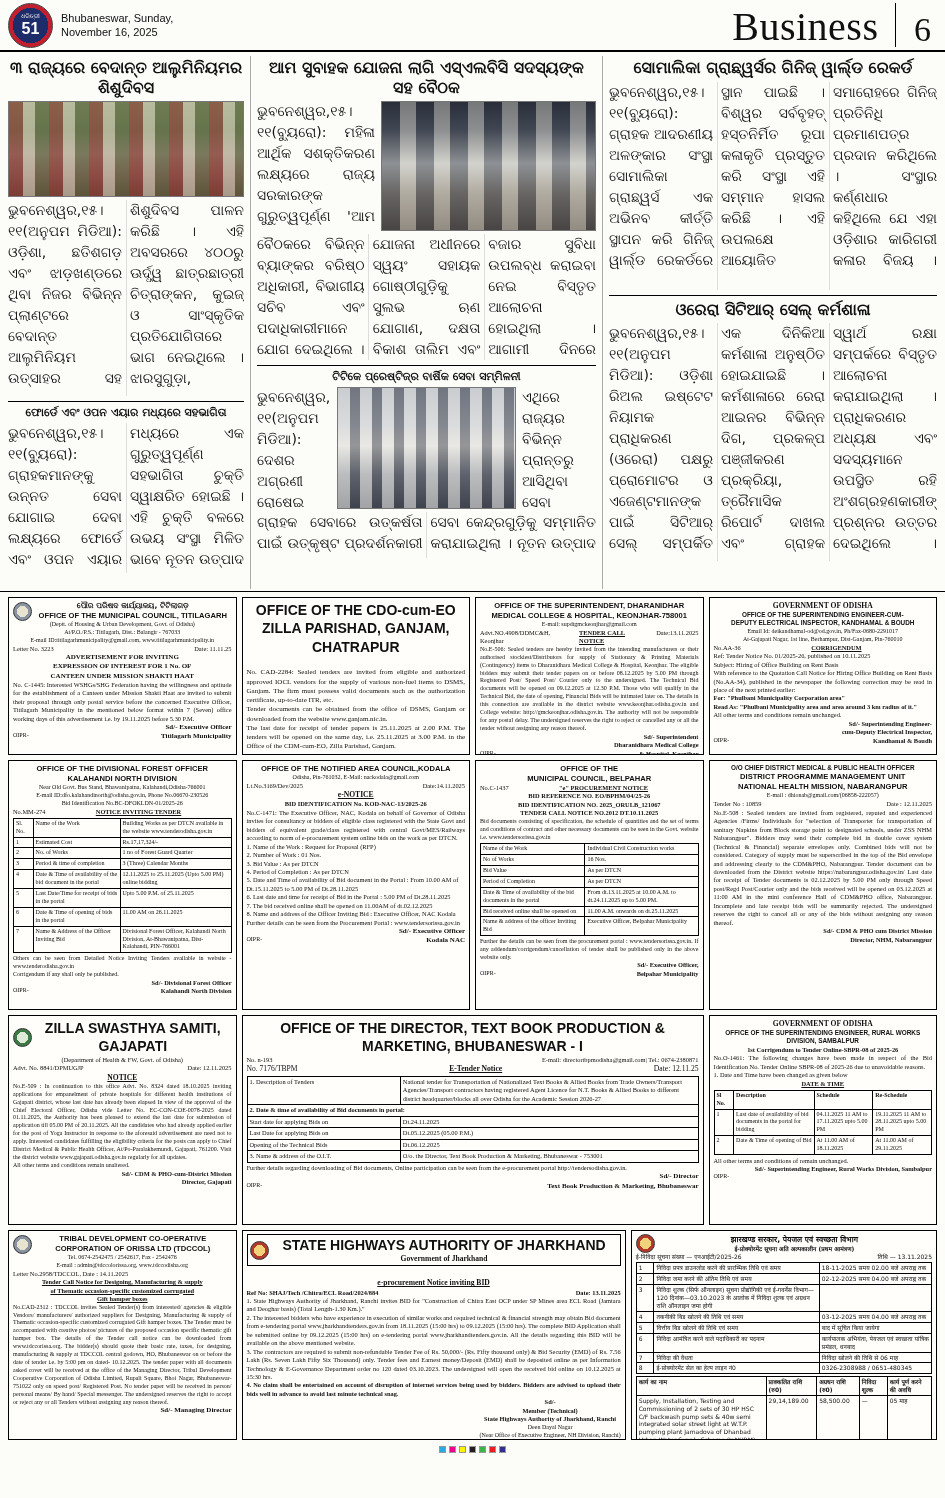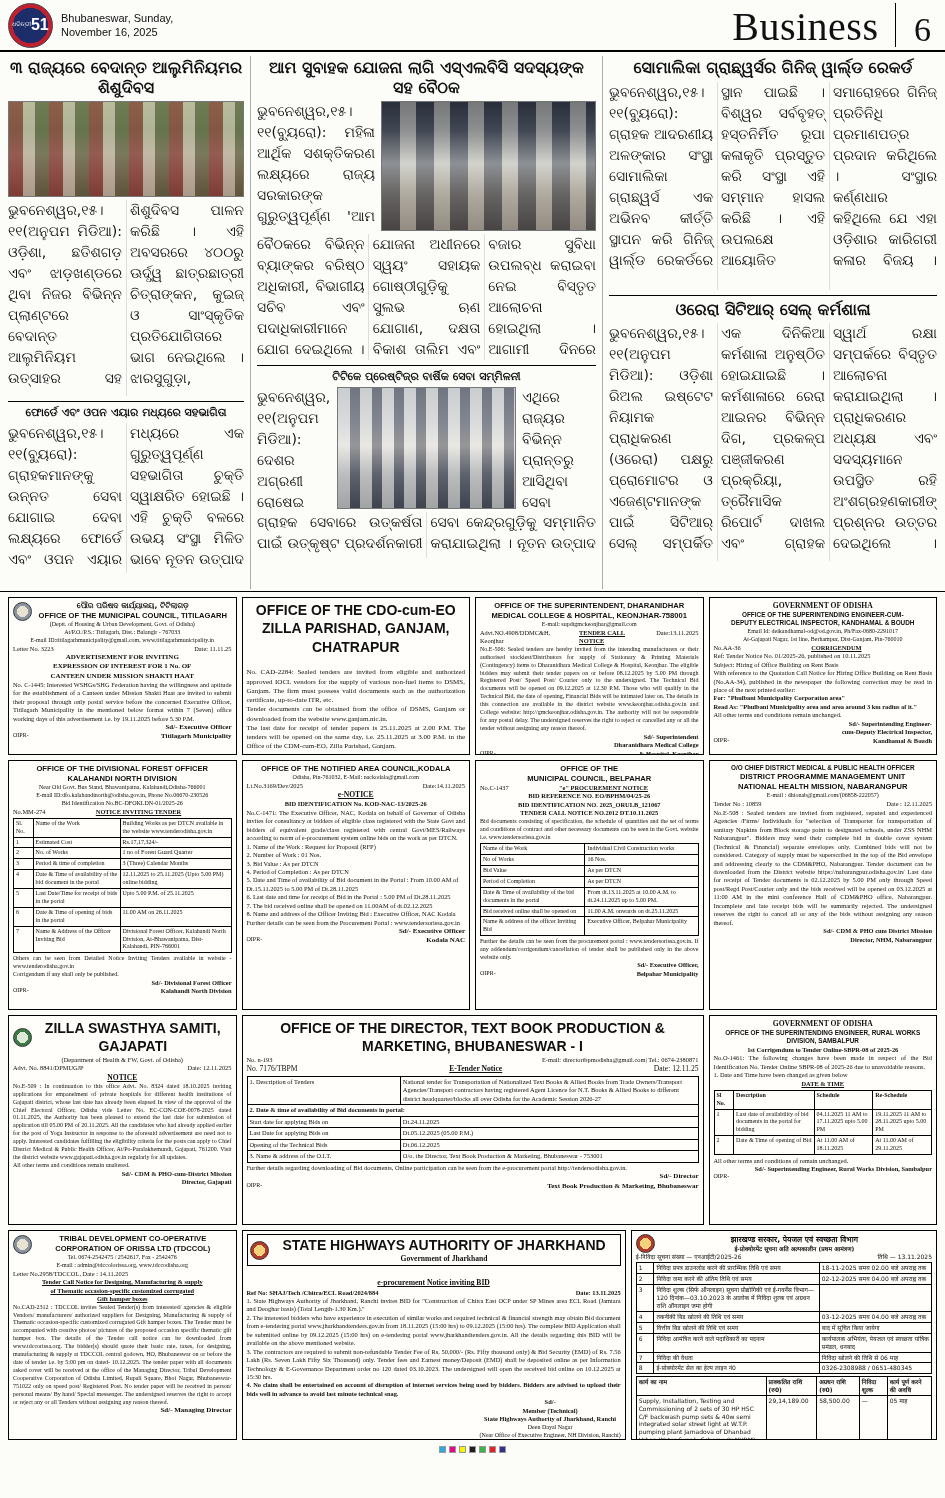--- a/index.html
+++ b/index.html
@@ -1,20 +1,20 @@
 <!DOCTYPE html>
 <html><head>
 <meta charset="utf-8">
 <style>
 *{margin:0;padding:0;box-sizing:border-box}
 body{background:#d8d8d2;font-family:"Liberation Serif",serif}
 .page{width:945px;height:1498px;margin:0 auto;background:#fcfcf9;color:#101010;overflow:hidden;position:relative}
 
 .masthead{display:flex;align-items:center;height:52px;padding:3px 10px 3px 8px;border-bottom:2.5px solid #000}
-.mlogo{width:45px;height:45px;border-radius:50%;background:radial-gradient(circle at 50% 50%,#1d2d69 0 58%,#c21f2f 58% 100%);color:#fff;display:flex;flex-direction:row;align-items:center;justify-content:center;font-family:"Liberation Sans",sans-serif;line-height:1;flex:0 0 auto;border:1px solid #444}
+.mlogo{width:45px;height:45px;border-radius:50%;background:radial-gradient(circle at 50% 50%,#1d2d69 0 58%,#c21f2f 58% 100%);color:#fff;display:flex;flex-direction:column;align-items:center;justify-content:center;font-family:"Liberation Sans",sans-serif;line-height:1;flex:0 0 auto;border:1px solid #444}
 .mlogo .yr{font-size:16px;font-weight:bold}
 .mlogo .lbl{font-size:6px;margin-bottom:2px}
 .mdate{margin-left:8px;font-family:"Liberation Sans",sans-serif;font-size:11px;line-height:1.3}
 .mright{margin-left:auto;display:flex;align-items:flex-end;height:100%}
 .mbiz{font-size:40px;line-height:1;letter-spacing:.5px;padding-right:16px}
 .msep{width:1.5px;background:#000;align-self:stretch}
 .mnum{font-size:34px;line-height:1;padding-left:18px;padding-right:4px}
 
 .news{display:flex;height:540px;overflow:hidden;padding:4px 8px 2px;border-bottom:1.5px solid #000}
 .ncol{padding:0 6px;overflow:hidden}

